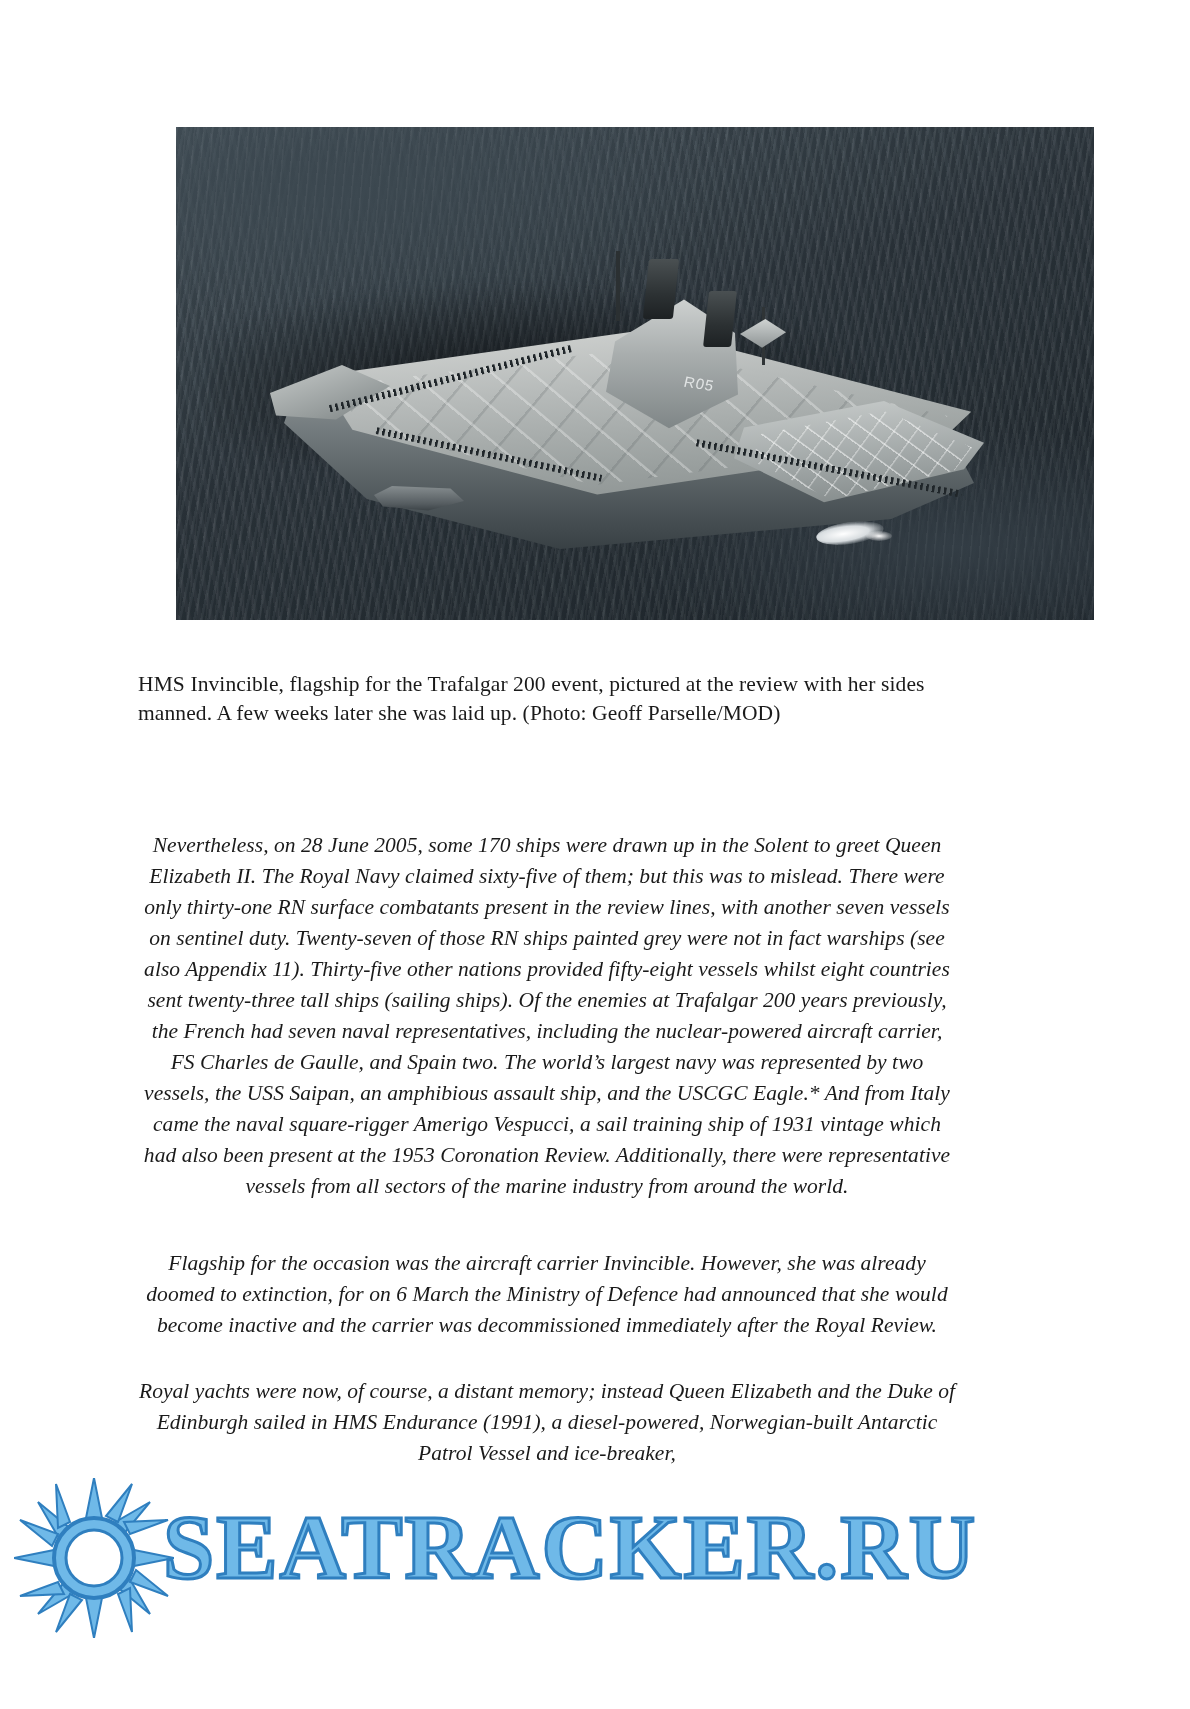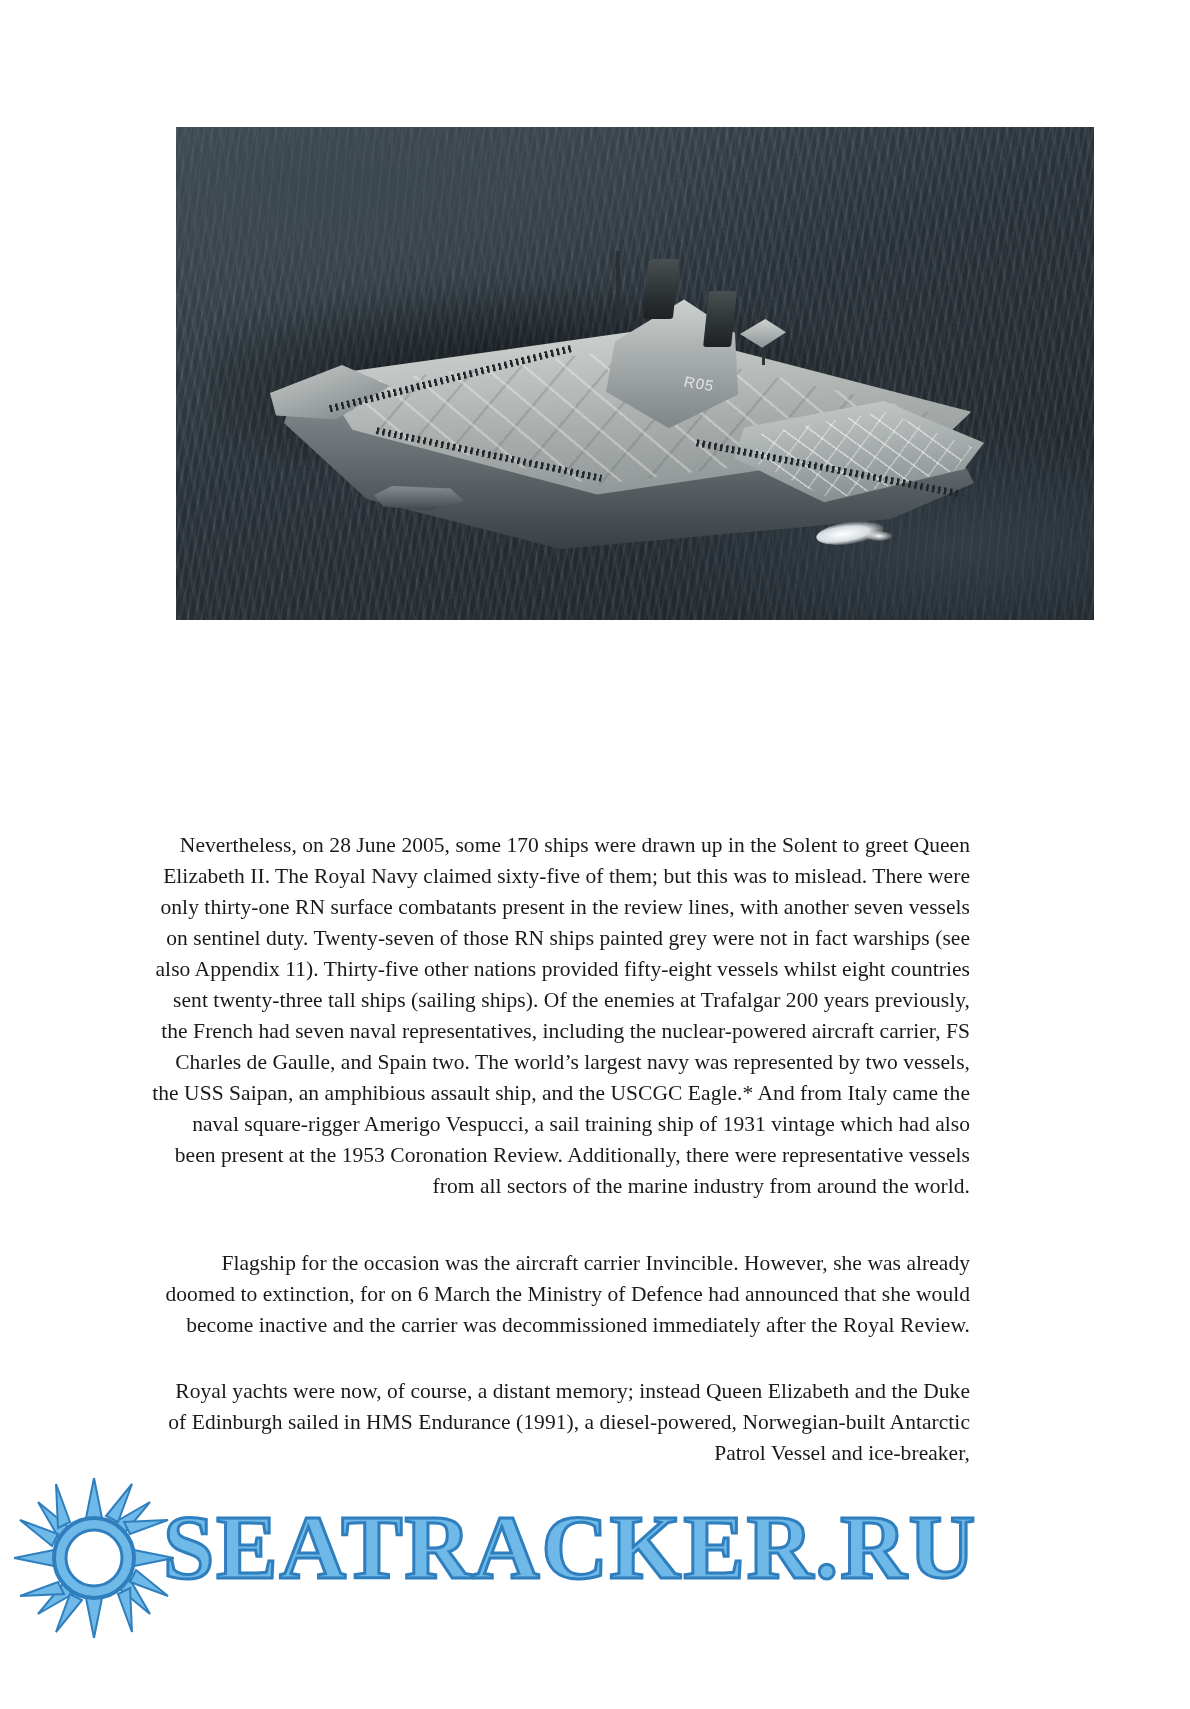--- a/index.html
+++ b/index.html
@@ -226,26 +226,27 @@
     position: absolute;
     left: 138px;
     top: 648px;
     width: 816px;
     font-size: 21.5px;
     line-height: 29px;
     letter-spacing: .1px;
   }
   .body-block {
     position: absolute;
-    left: 152px;
+    left: 138px;
     width: 818px;
     font-size: 21.5px;
     line-height: 31px;
     letter-spacing: .05px;
-    text-align: right;
+    text-align: center;
+    font-style: italic;
   }
   #para-1 { top: 808px; }
   #para-2 { top: 1226px; }
   #para-3 { top: 1354px; }
 
   
   .watermark {
     position: absolute;
     left: 0;
     top: 1456px;
@@ -299,20 +300,21 @@
         <div class="crew-line-3"></div>
         <div class="crew-line-2"></div>
         <div class="hull-number">R05</div>
         <div class="tender"></div>
       </div>
       <div class="wake"></div>
       <div class="wake2"></div>
     </div>
   </figure>
 
+  <p class="caption">HMS Invincible, flagship for the Trafalgar 200 event, pictured at the review with her sides manned. A few weeks later she was laid up. (Photo: Geoff Parselle/MOD)</p>
 
   <p class="body-block" id="para-1">Nevertheless, on 28 June 2005, some 170 ships were drawn up in the Solent to greet Queen Elizabeth II. The Royal Navy claimed sixty-five of them; but this was to mislead. There were only thirty-one RN surface combatants present in the review lines, with another seven vessels on sentinel duty. Twenty-seven of those RN ships painted grey were not in fact warships (see also Appendix 11). Thirty-five other nations provided fifty-eight vessels whilst eight countries sent twenty-three tall ships (sailing ships). Of the enemies at Trafalgar 200 years previously, the French had seven naval representatives, including the nuclear-powered aircraft carrier, FS Charles de Gaulle, and Spain two. The world’s largest navy was represented by two vessels, the USS Saipan, an amphibious assault ship, and the USCGC Eagle.* And from Italy came the naval square-rigger Amerigo Vespucci, a sail training ship of 1931 vintage which had also been present at the 1953 Coronation Review. Additionally, there were representative vessels from all sectors of the marine industry from around the world.</p>
   <p class="body-block" id="para-2">Flagship for the occasion was the aircraft carrier Invincible. However, she was already doomed to extinction, for on 6 March the Ministry of Defence had announced that she would become inactive and the carrier was decommissioned immediately after the Royal Review.</p>
   <p class="body-block" id="para-3">Royal yachts were now, of course, a distant memory; instead Queen Elizabeth and the Duke of Edinburgh sailed in HMS Endurance (1991), a diesel-powered, Norwegian-built Antarctic Patrol Vessel and ice-breaker,</p>
 
   <div class="watermark">
     <svg class="wm-sun" viewBox="0 0 160 160">
       <g fill="#6fb9e8" stroke="#2f7fbf" stroke-width="2">
         <g>
           <polygon points="80,0 88,40 72,40"></polygon>

